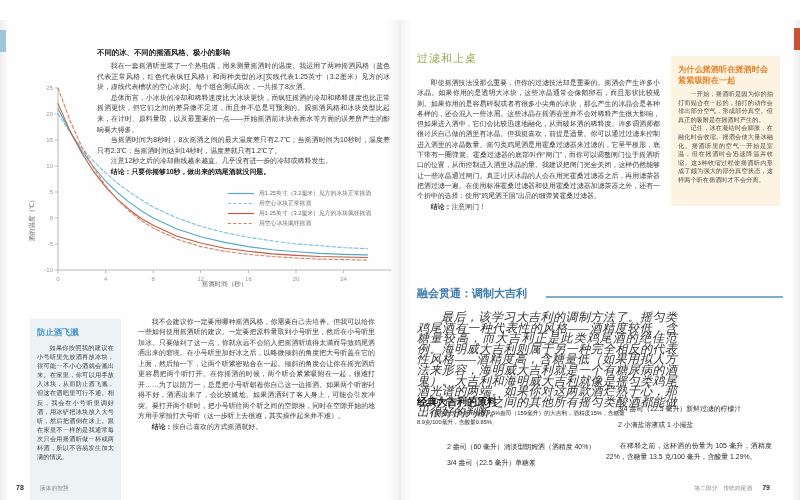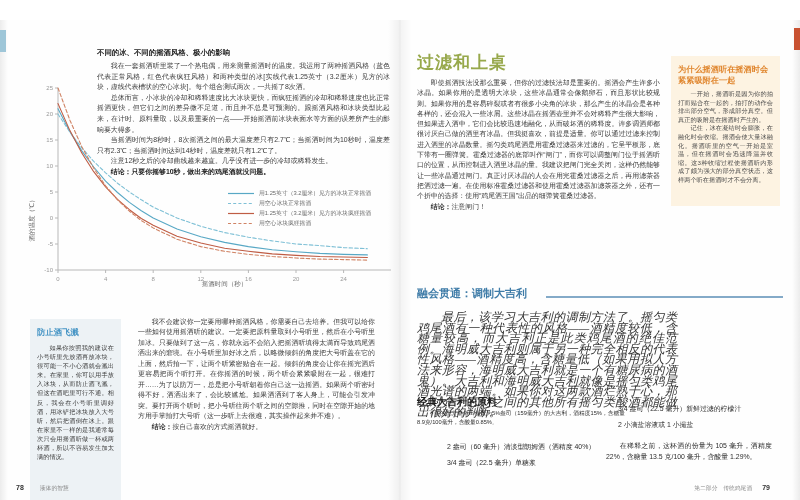--- a/index.html
+++ b/index.html
@@ -29,21 +29,21 @@
   .legend{left:203px;top:112px;}
   .lg-row{display:flex;align-items:center;height:10px;white-space:nowrap;}
   .lg-row span{margin-left:5px;font-size:5.8px;color:#6a6a6a;}
   .sidebar-box{left:30px;top:299px;width:91px;height:181px;background:#edf2f5;box-sizing:border-box;padding:8px 7px;}
   .sidebar-box h4{margin:0 0 5px 0;font-size:8.4px;line-height:11px;color:#4795c5;}
   .sidebar-box p{font-size:6.2px;line-height:9.1px;color:#3a3a3a;}
   .bm-article{left:138px;top:297px;width:237px;font-size:6.9px;line-height:10.45px;color:#3a3a3a;}
   .footer-l{left:16px;top:464px;font-size:5.8px;color:#888;}
   .footer-l .pn{font-weight:bold;color:#333;font-size:7px;margin-right:16px;}
   
-  .fs-title{left:417px;top:31px;font-size:17px;font-weight:bold;color:#97a84b;letter-spacing:1px;text-align:center;}
+  .fs-title{left:417px;top:31px;font-size:11px;font-weight:normal;color:#97a84b;letter-spacing:1px;text-align:center;}
   .fs-body{left:417px;top:58px;width:243px;font-size:6.9px;line-height:10.3px;color:#3a3a3a;}
   .aside-box{left:671px;top:36px;width:109px;height:150px;background:#fdf3e2;box-sizing:border-box;padding:8px 7px;}
   .aside-box h4{margin:0 0 4px 0;font-size:8.2px;line-height:11px;color:#e0862e;}
   .aside-box p{font-size:6.2px;line-height:8.6px;color:#4a4a4a;}
   .dq-title{left:417px;top:266px;font-family:"Liberation Serif",serif;font-size:11px;font-weight:bold;color:#3f7ca8;}
   .dq-rule{left:546px;top:276px;width:237px;height:1.5px;background:#84aac8;}
   .dq-body{left:417px;top:292px;width:260px;font-family:"Liberation Serif",serif;font-style:italic;
     font-size:12px;line-height:10.6px;color:#333;}
   .rc-title{left:417px;top:375px;font-size:10px;font-weight:bold;color:#1e1e1e;}
   .rc-note{left:417px;top:389px;width:208px;font-size:5.7px;line-height:8.8px;color:#2c2c2c;}

